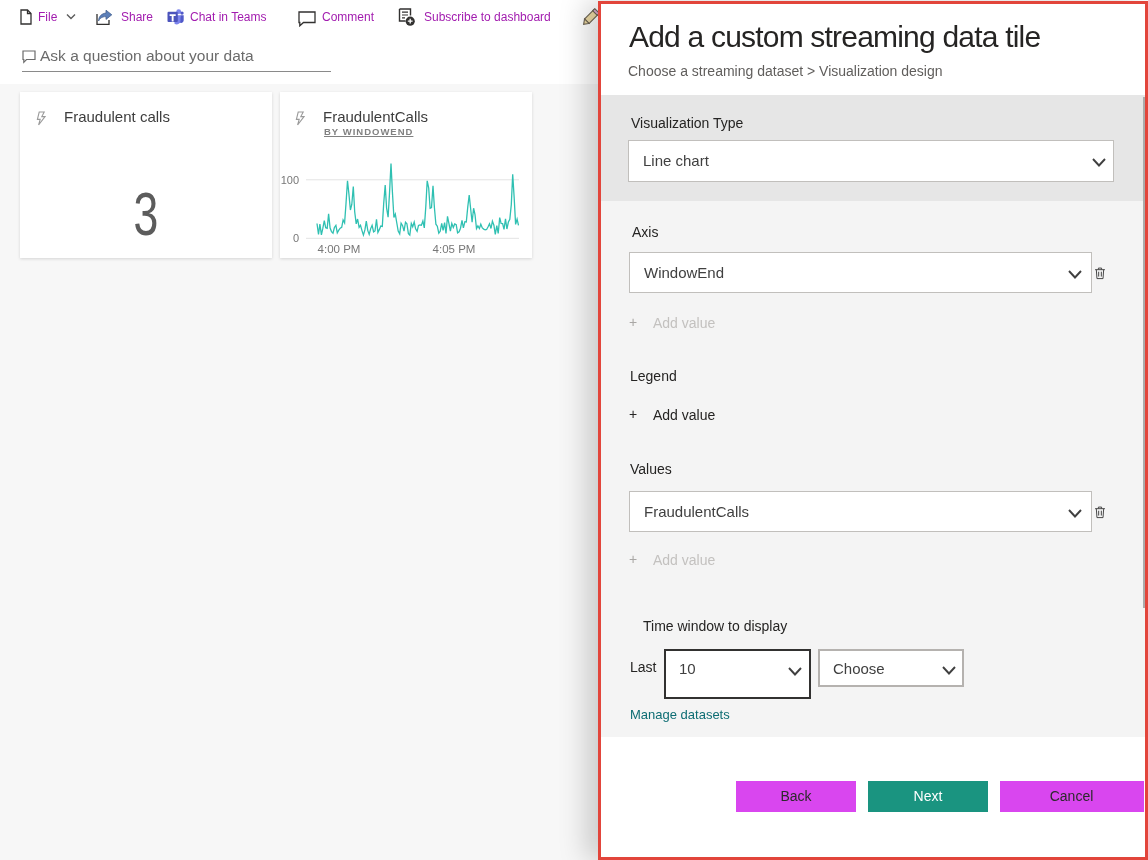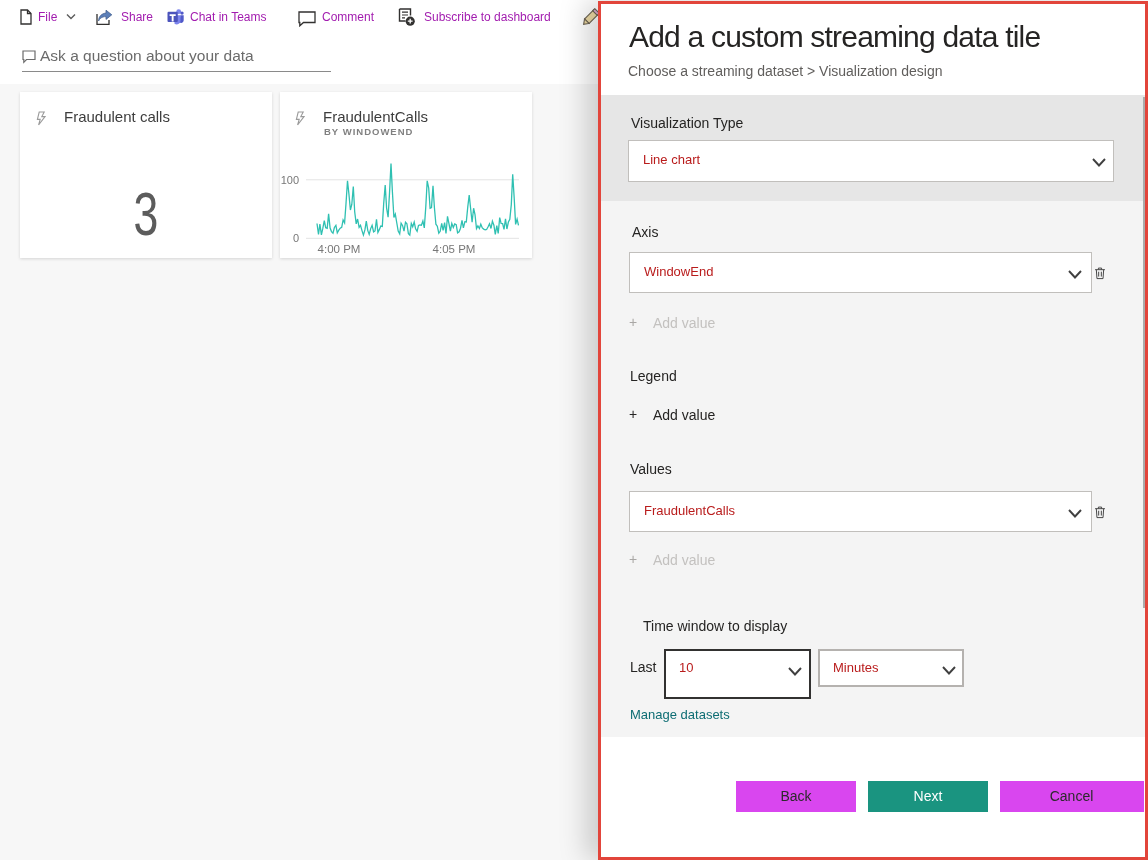--- a/index.html
+++ b/index.html
@@ -19,21 +19,21 @@
 .ttitle{font-size:15px;color:#3d3d3d;}
 #big3{left:20px;top:178px;width:252px;text-align:center;font-size:62px;color:#5c5c5c;transform:scaleX(0.72);}
 
 #panel{left:598px;top:1px;width:550px;height:859px;border:3px solid #e2453b;
   box-sizing:border-box;background:#fff;box-shadow:-12px 0 26px rgba(0,0,0,0.18);}
 #panel .abs{box-sizing:border-box;}
 #vizsec{left:0px;top:91px;width:544px;height:106px;background:#e6e6e6;}
 #pbody{left:0px;top:197px;width:544px;height:536px;background:#f4f4f4;}
 .plabel{font-size:14px;color:#252423;white-space:nowrap;}
 .psel{background:#fff;border:1.5px solid #c1bfbc;}
-.psel .st{position:absolute;left:14px;top:11px;font-size:13px;color:#b91c1c;white-space:nowrap;}
+.psel .st{position:absolute;left:14px;top:11px;font-size:15px;color:#404040;white-space:nowrap;}
 .psel svg{position:absolute;}
 .addv{font-size:14px;white-space:nowrap;}
 .btn{top:777px;height:31px;font-size:14px;text-align:center;line-height:31px;color:#2b2b2b;background:#d946ef;}
 </style>
 </head>
 <body>
 <div class="abs" id="graybg"></div>
 
 <svg class="abs" style="left:20px;top:9px" width="12" height="16" viewBox="0 0 12 16">
  <path d="M1 1 h6.5 L11 4.5 V15 H1 Z" fill="none" stroke="#323130" stroke-width="1.3"></path>
@@ -87,21 +87,21 @@
  <path d="M3.2 1 H8.2 L5.8 5.6 H9 L2.6 14 L4.2 8.4 H1.4 Z" fill="none" stroke="#9a9a9a" stroke-width="1.1"></path>
 </svg>
 <div class="abs ttitle" style="left:64px;top:108px;">Fraudulent calls</div>
 <div class="abs" id="big3">3</div>
 
 <div class="abs tile" id="tile2"></div>
 <svg class="abs" style="left:295px;top:111px" width="10" height="15" viewBox="0 0 10 15">
  <path d="M3.2 1 H8.2 L5.8 5.6 H9 L2.6 14 L4.2 8.4 H1.4 Z" fill="none" stroke="#9a9a9a" stroke-width="1.1"></path>
 </svg>
 <div class="abs ttitle" style="left:323px;top:108px;">FraudulentCalls</div>
-<div class="abs" style="left:324px;top:126px;font-size:9.5px;letter-spacing:1px;color:#808080;font-weight:bold;">BY WINDOWEND</div>
+<div class="abs" style="left:324px;top:126px;font-size:9.5px;letter-spacing:1px;color:#808080;font-weight:bold;text-decoration:underline;">BY WINDOWEND</div>
 <svg class="abs" style="left:280px;top:92px" width="252" height="166" viewBox="0 0 252 166">
  <line x1="26" y1="87.8" x2="239" y2="87.8" stroke="#e3e3e3" stroke-width="1"></line>
  <line x1="26" y1="146.3" x2="239" y2="146.3" stroke="#e3e3e3" stroke-width="1"></line>
  <text x="19" y="91.5" font-size="11" fill="#777" text-anchor="end">100</text>
  <text x="19" y="150" font-size="11" fill="#777" text-anchor="end">0</text>
  <text x="59" y="161" font-size="11.5" fill="#777" text-anchor="middle">4:00 PM</text>
  <text x="174" y="161" font-size="11.5" fill="#777" text-anchor="middle">4:05 PM</text>
  <polyline fill="none" stroke="#2fc0b2" stroke-width="1.3" points="37.0,131.5 38.5,142.5 39.9,132.1 41.4,142.9 42.8,136.4 44.3,128.6 45.7,135.7 47.2,136.3 48.6,121.9 50.1,136.0 51.5,139.6 53.0,141.2 54.4,135.5 55.9,133.3 57.3,140.8 58.8,138.1 60.2,136.2 61.7,135.3 63.1,127.9 64.6,130.9 66.0,111.6 67.5,88.8 68.9,101.7 70.4,118.0 71.8,112.5 73.3,94.5 74.7,119.8 76.2,131.8 77.6,127.0 79.1,135.4 80.5,133.3 82.0,138.6 83.4,143.1 84.9,137.9 86.3,129.1 87.8,138.6 89.2,142.4 90.7,136.6 92.1,133.3 93.6,140.0 95.0,139.0 96.5,127.3 97.9,140.5 99.4,137.4 100.8,134.0 102.3,134.4 103.7,111.4 105.2,93.1 106.6,116.1 108.1,125.2 109.5,101.4 111.0,71.5 112.4,99.7 113.9,125.4 115.3,122.1 116.8,131.0 118.2,139.1 119.7,141.9 121.1,131.2 122.6,133.7 124.0,139.2 125.5,130.1 126.9,131.7 128.4,141.6 129.8,143.0 131.3,131.4 132.7,134.8 134.2,130.1 135.6,136.8 137.1,139.3 138.5,133.4 140.0,132.9 141.4,133.3 142.9,129.0 144.3,135.9 145.8,114.6 147.2,88.8 148.7,96.0 150.1,116.2 151.5,115.5 153.0,93.7 154.4,115.5 155.9,132.2 157.3,134.2 158.8,141.2 160.2,139.3 161.7,131.4 163.1,138.4 164.6,130.6 166.0,141.5 167.5,124.3 168.9,131.3 170.4,139.1 171.8,131.5 173.3,135.4 174.7,131.9 176.2,132.7 177.6,140.8 179.1,139.8 180.5,136.2 182.0,128.4 183.4,135.9 184.9,129.7 186.3,129.9 187.8,114.6 189.2,103.1 190.7,117.3 192.1,130.3 193.6,116.2 195.0,122.5 196.5,136.6 197.9,133.9 199.4,136.5 200.8,132.2 202.3,135.9 203.7,137.1 205.2,137.8 206.6,137.5 208.1,134.8 209.5,131.8 211.0,136.5 212.4,129.2 213.9,133.2 215.3,142.5 216.8,133.7 218.2,141.5 219.7,125.6 221.1,131.5 222.6,131.7 224.0,137.4 225.5,126.9 226.9,137.0 228.4,130.0 229.8,127.4 231.3,112.6 232.7,82.4 234.2,106.2 235.6,132.4 237.1,127.2 238.5,133.3"></polyline>
 </svg>
 
@@ -152,21 +152,21 @@
 
  <div class="abs plabel" style="left:42px;top:613.5px;">Time window to display</div>
  <div class="abs plabel" style="left:29px;top:655px;">Last</div>
  <div class="abs psel" style="left:63px;top:645px;width:147px;height:50px;border:2px solid #323130;">
    <span class="st" style="left:13px;top:9px;">10</span>
    <svg style="right:7px;top:15.5px" width="14" height="9" viewBox="0 0 14 9">
         <path d="M1 1 L7 7.5 L13 1" fill="none" stroke="#404040" stroke-width="1.9"></path>
       </svg>
  </div>
  <div class="abs psel" style="left:217px;top:644.5px;width:146px;height:38px;border:2px solid #b5b2af;">
-   <span class="st" style="left:13px;top:9px;">Minutes</span>
+   <span class="st" style="left:13px;top:9px;">Choose</span>
    <svg style="right:6px;top:15px" width="14" height="9" viewBox="0 0 14 9">
         <path d="M1 1 L7 7.5 L13 1" fill="none" stroke="#404040" stroke-width="1.9"></path>
       </svg>
  </div>
  <div class="abs" style="left:29px;top:702.5px;font-size:13px;color:#0d6d73;">Manage datasets</div>
 
  <div class="abs btn" style="left:135px;width:120px;">Back</div>
  <div class="abs btn" style="left:267px;width:120px;background:#1a9480;color:#fff;">Next</div>
  <div class="abs btn" style="left:398.5px;width:144px;">Cancel</div>
 </div>

